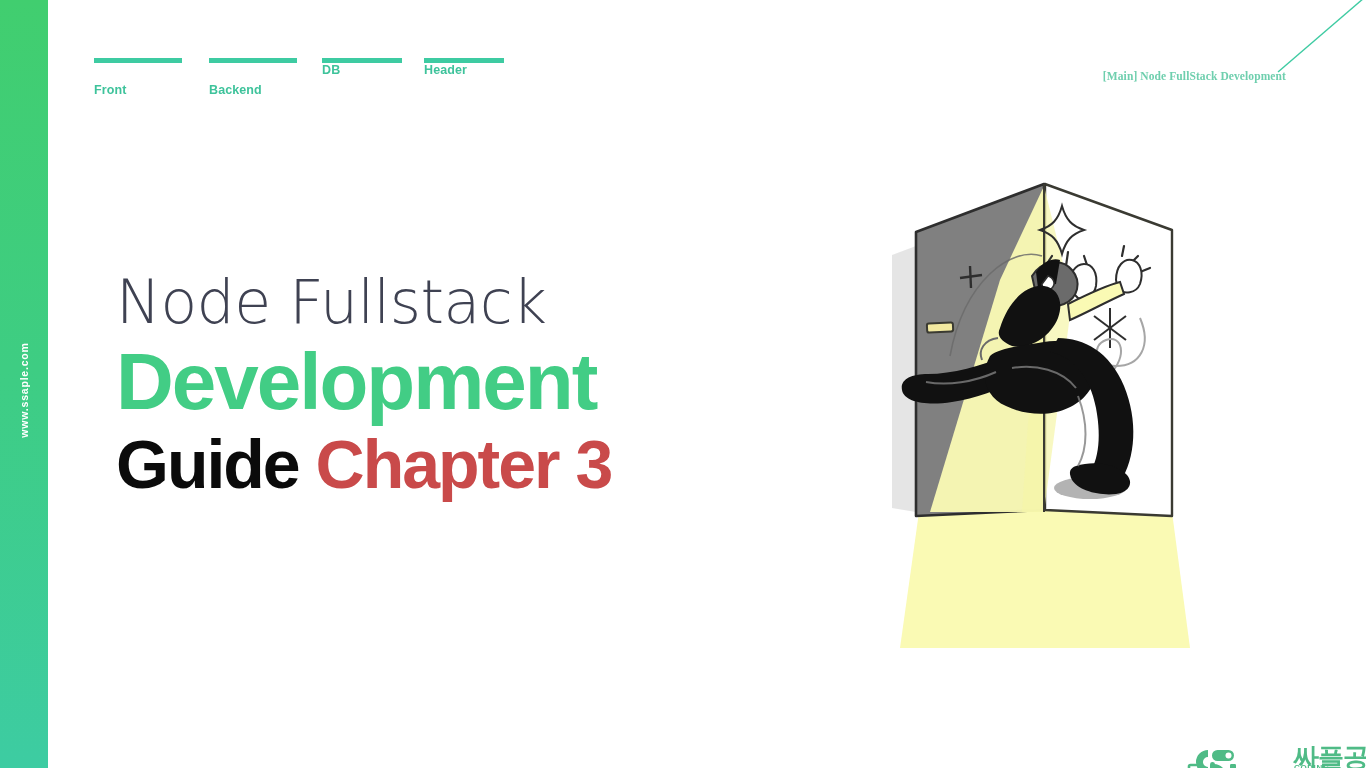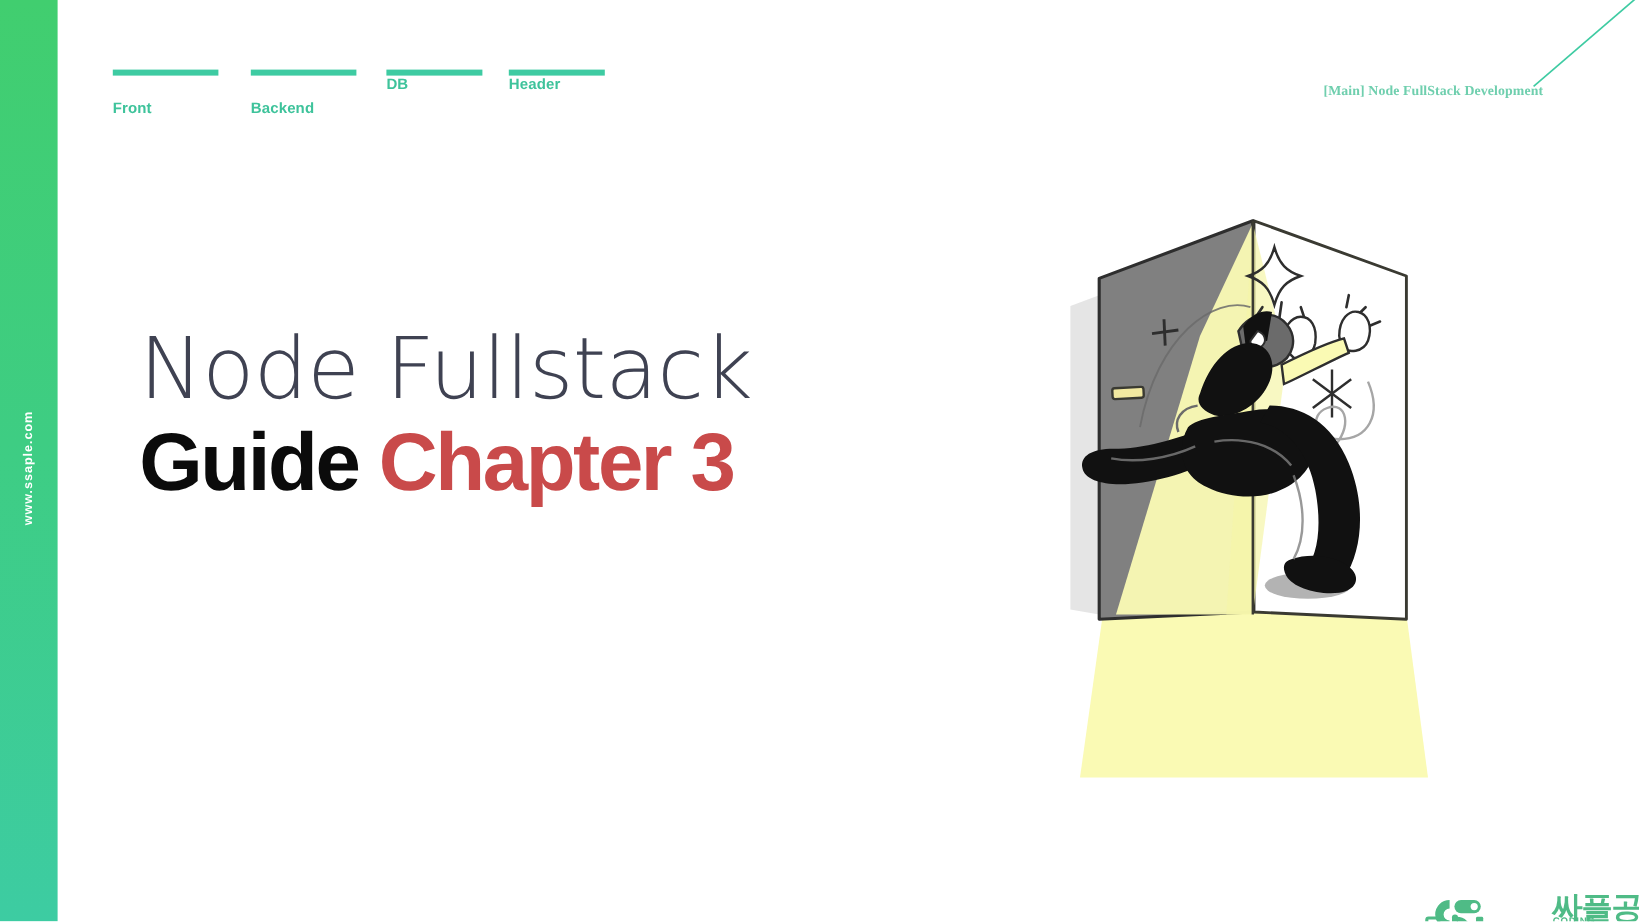--- a/index.html
+++ b/index.html
@@ -97,21 +97,21 @@
   }
 
   
   #headline {
     position: absolute;
     left: 116px;
     top: 272px;
     width: 700px;
   }
   .line-1 {
-    font-size: 71px;
+    font-size: 60px;
     font-weight: 300;
     color: #3f4252;
     letter-spacing: -0.5px;
     line-height: 1.0;
     font-family: "DejaVu Sans", sans-serif;
     white-space: nowrap;
   }
   .line-2 {
     margin-top: 10px;
     font-size: 80px;
@@ -232,20 +232,21 @@
 
   <div id="corner-rule">
     <svg width="90" height="78" viewBox="0 0 90 78" xmlns="http://www.w3.org/2000/svg">
       <line x1="2" y1="72" x2="88" y2="-2" stroke="#3ecba2" stroke-width="1.4"></line>
     </svg>
   </div>
 
   <div id="headline">
     <div class="line-1">Node Fullstack</div>
 
+    <div class="line-2">Development</div>
 
     <div class="line-3">
       <span class="kw-guide">Guide</span><span>&nbsp;</span><span class="kw-chapter">Chapter 3</span>
     </div>
 
   </div>
 
   <div id="illustration">
     <svg width="340" height="500" viewBox="0 0 340 500" xmlns="http://www.w3.org/2000/svg">
       <defs>

